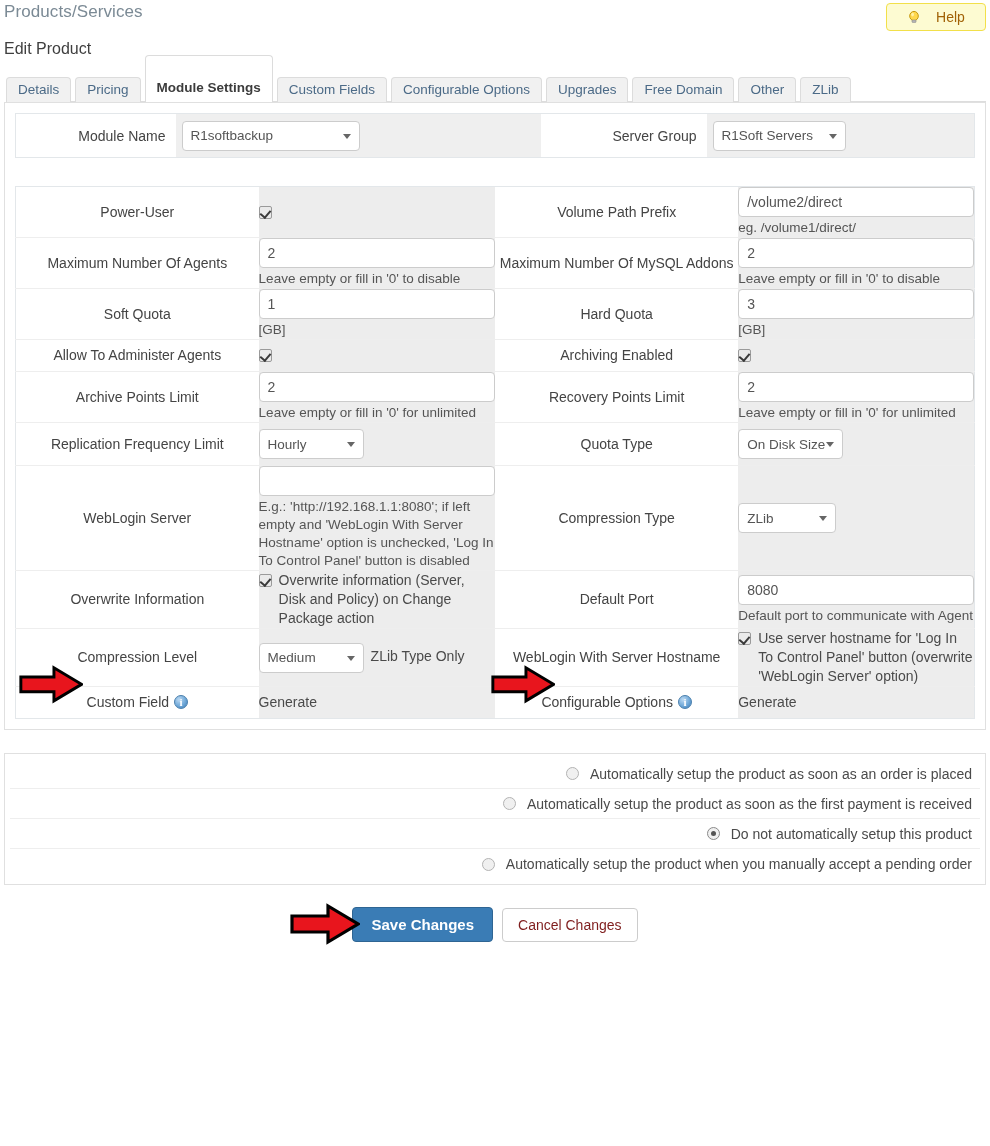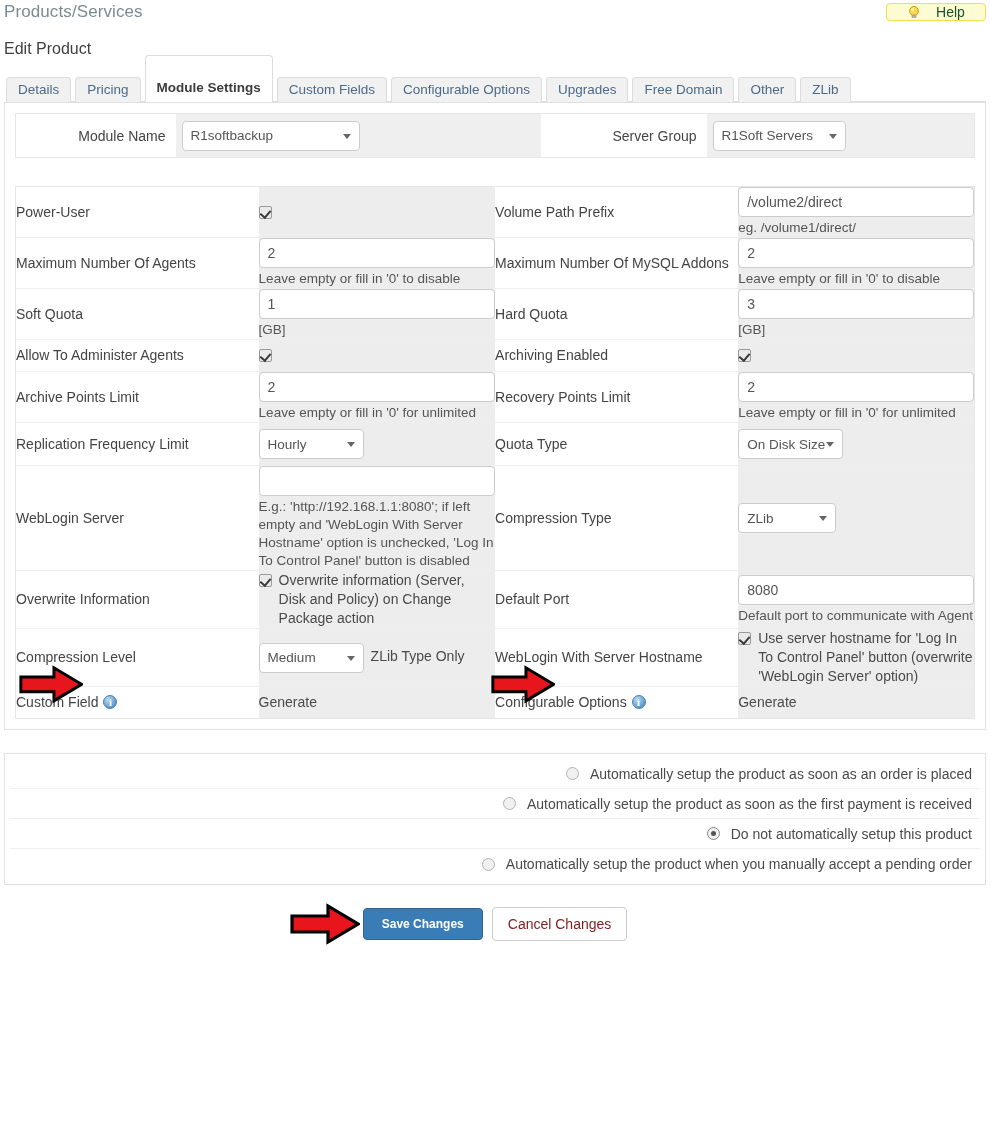--- a/index.html
+++ b/index.html
@@ -12,24 +12,24 @@
   body { width: 990px; height: 1146px; position: relative; overflow: hidden; }
 
   
   .page-title {
     position: absolute; left: 4px; top: 2px;
     font-size: 17px; color: #7b8a95; font-weight: normal;
     letter-spacing: .1px;
   }
   .help-btn {
     position: absolute; right: 4px; top: 3px;
-    width: 100px; height: 18px;
+    width: 100px; height: 28px;
     background: #fdfbd2; border: 1px solid #f2e04a; border-radius: 4px;
     display: flex; align-items: center; justify-content: center; gap: 15px;
-    font-size: 14px; color: #14532d; cursor: pointer;
+    font-size: 14px; color: #a16207; cursor: pointer;
   }
   .bulb {
     width: 14px; height: 14px; display: inline-block; position: relative;
   }
   .bulb svg { display: block; }
 
   .subtitle {
     position: absolute; left: 4px; top: 40px;
     font-size: 16px; color: #3f3f3f;
   }
@@ -81,21 +81,21 @@
 
   
   .cfg {
     width: 100%; border-collapse: collapse;
     border: 1px solid #e3e7ea;
   }
   .cfg td { vertical-align: middle; padding: 0; }
   .cfg tr td { border-bottom: 1px solid #eeeeee; }
   .cfg tr:last-child td { border-bottom: none; }
   .lbl {
-    width: 244px; text-align: left; padding: 6px 10px 6px 4px;
+    width: 244px; text-align: center; padding: 6px 10px 6px 4px;
     font-size: 14px; color: #444; background: #fff;
     line-height: 19px;
   }
   .val {
     width: 237px; background: #ededed;
     padding: 7px 8px 7px 6px;
     font-size: 14px; color: #4a4a4a; line-height: 19px;
   }
   .val.nogap { padding-top: 6px; padding-bottom: 6px; }
   .mid { width: 0px; background:#fff; }
@@ -188,21 +188,21 @@
     width: 5px; height: 5px; border-radius: 50%; background: #555;
   }
 
   
   .footer {
     position: absolute; left: 0; width: 990px;
     display: flex; justify-content: center; align-items: center; gap: 9px;
   }
   .btn-primary {
     background: #3a7cb5; border: 1px solid #2f6593; color: #fff;
-    font-size: 12px; font-weight: bold;
+    font-size: 15px; font-weight: bold;
     padding: 8px 18px; border-radius: 4px; cursor: pointer;
     font-family: "Liberation Sans", sans-serif;
   }
   .btn-default {
     background: #fff; border: 1px solid #ccc; color: #7f1d1d;
     font-size: 14px; padding: 8px 15px; border-radius: 4px; cursor: pointer;
     font-family: "Liberation Sans", sans-serif;
   }
 </style>
 </head>

